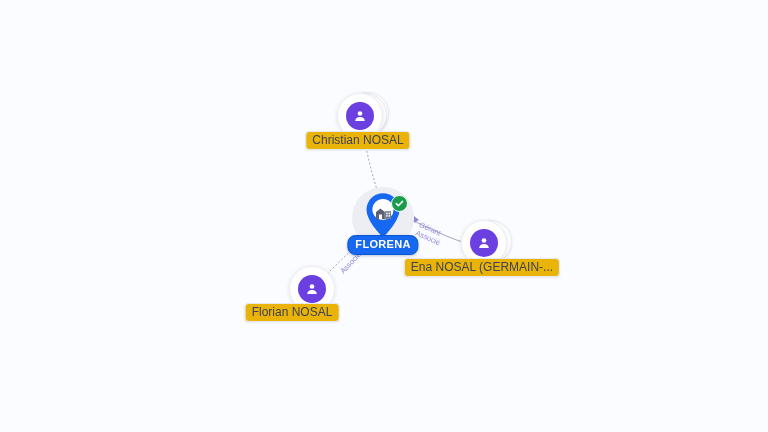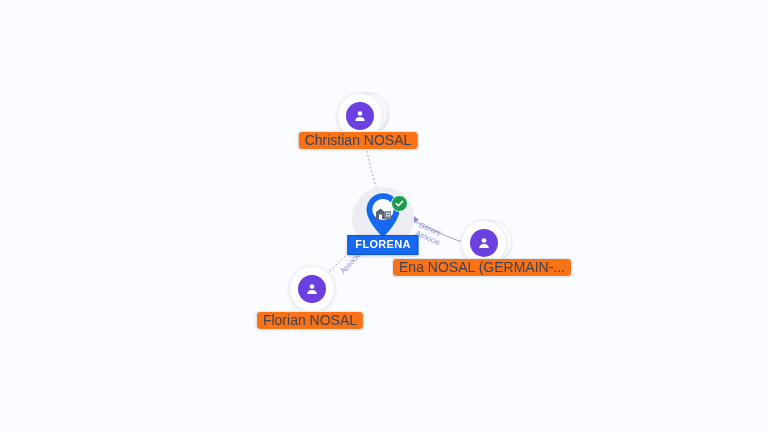--- a/index.html
+++ b/index.html
@@ -62,25 +62,25 @@
     background: #6c3fe0;
     display: flex;
     align-items: center;
     justify-content: center;
   }
   .avatar-disc svg { display:block; }
 
   .node-label {
     position: absolute;
     transform: translateX(-50%);
-    background: #f97316;
+    background: #eab308;
     border: 1px solid #e6e9f0;
     border-radius: 4px;
     padding: 2px 6px 3px 6px;
-    font-size: 14px;
+    font-size: 12px;
     line-height: 12px;
     color: #3c4257;
     white-space: nowrap;
     box-shadow: 0 1px 2px rgba(40,50,80,0.08);
     z-index: 6;
     font-family: "Liberation Sans", sans-serif;
   }
 
   
   #company-node {
@@ -122,21 +122,21 @@
     align-items: center;
     justify-content: center;
   }
   .verified-badge svg { display:block; }
 
   #company-label {
     position: absolute;
     transform: translateX(-50%);
     background: #1668f0;
     border: 1px solid #0b56d0;
-    border-radius: 0;
+    border-radius: 8px;
     color: #ffffff;
     font-size: 11px;
     font-weight: bold;
     line-height: 13px;
     letter-spacing: 0.3px;
     padding: 2px 7px 3px 7px;
     white-space: nowrap;
     box-shadow: 0 1px 3px rgba(20,60,140,0.30);
     z-index: 12;
     text-align: center;
@@ -216,21 +216,21 @@
   <div class="person-node" style="left:311px; top:288px;">
     <div class="avatar-ring">
       <div class="avatar-disc">
         <svg width="16" height="16" viewBox="0 0 24 24" fill="#ffffff">
           <circle cx="12" cy="8.2" r="3.5"></circle>
           <path d="M4.8 19.5c0-3.8 3.3-6 7.2-6s7.2 2.2 7.2 6z"></path>
         </svg>
       </div>
     </div>
   </div>
-  <div class="node-label" style="left:310px; top:303px;margin-top:8px;">Florian NOSAL</div>
+  <div class="node-label" style="left:292px; top:303px;">Florian NOSAL</div>
 
   <div id="company-node" style="left:383px; top:218px;">
     <div class="halo"></div>
     <div class="pin">
       <svg width="46" height="56" viewBox="0 0 46 56" xmlns="http://www.w3.org/2000/svg">
         <path d="M23 3.2c-9.1 0-16.5 7.3-16.5 16.4 0 11.2 13.2 24.6 15.4 26.8a1.6 1.6 0 0 0 2.2 0c2.2-2.2 15.4-15.6 15.4-26.8C39.5 10.5 32.1 3.2 23 3.2z" fill="#1668f0"></path>
         <circle cx="23" cy="19.6" r="10.6" fill="#ffffff"></circle>
       </svg>
     </div>
     <div style="position:absolute; left:-8px; top:-13px; z-index:6;">

